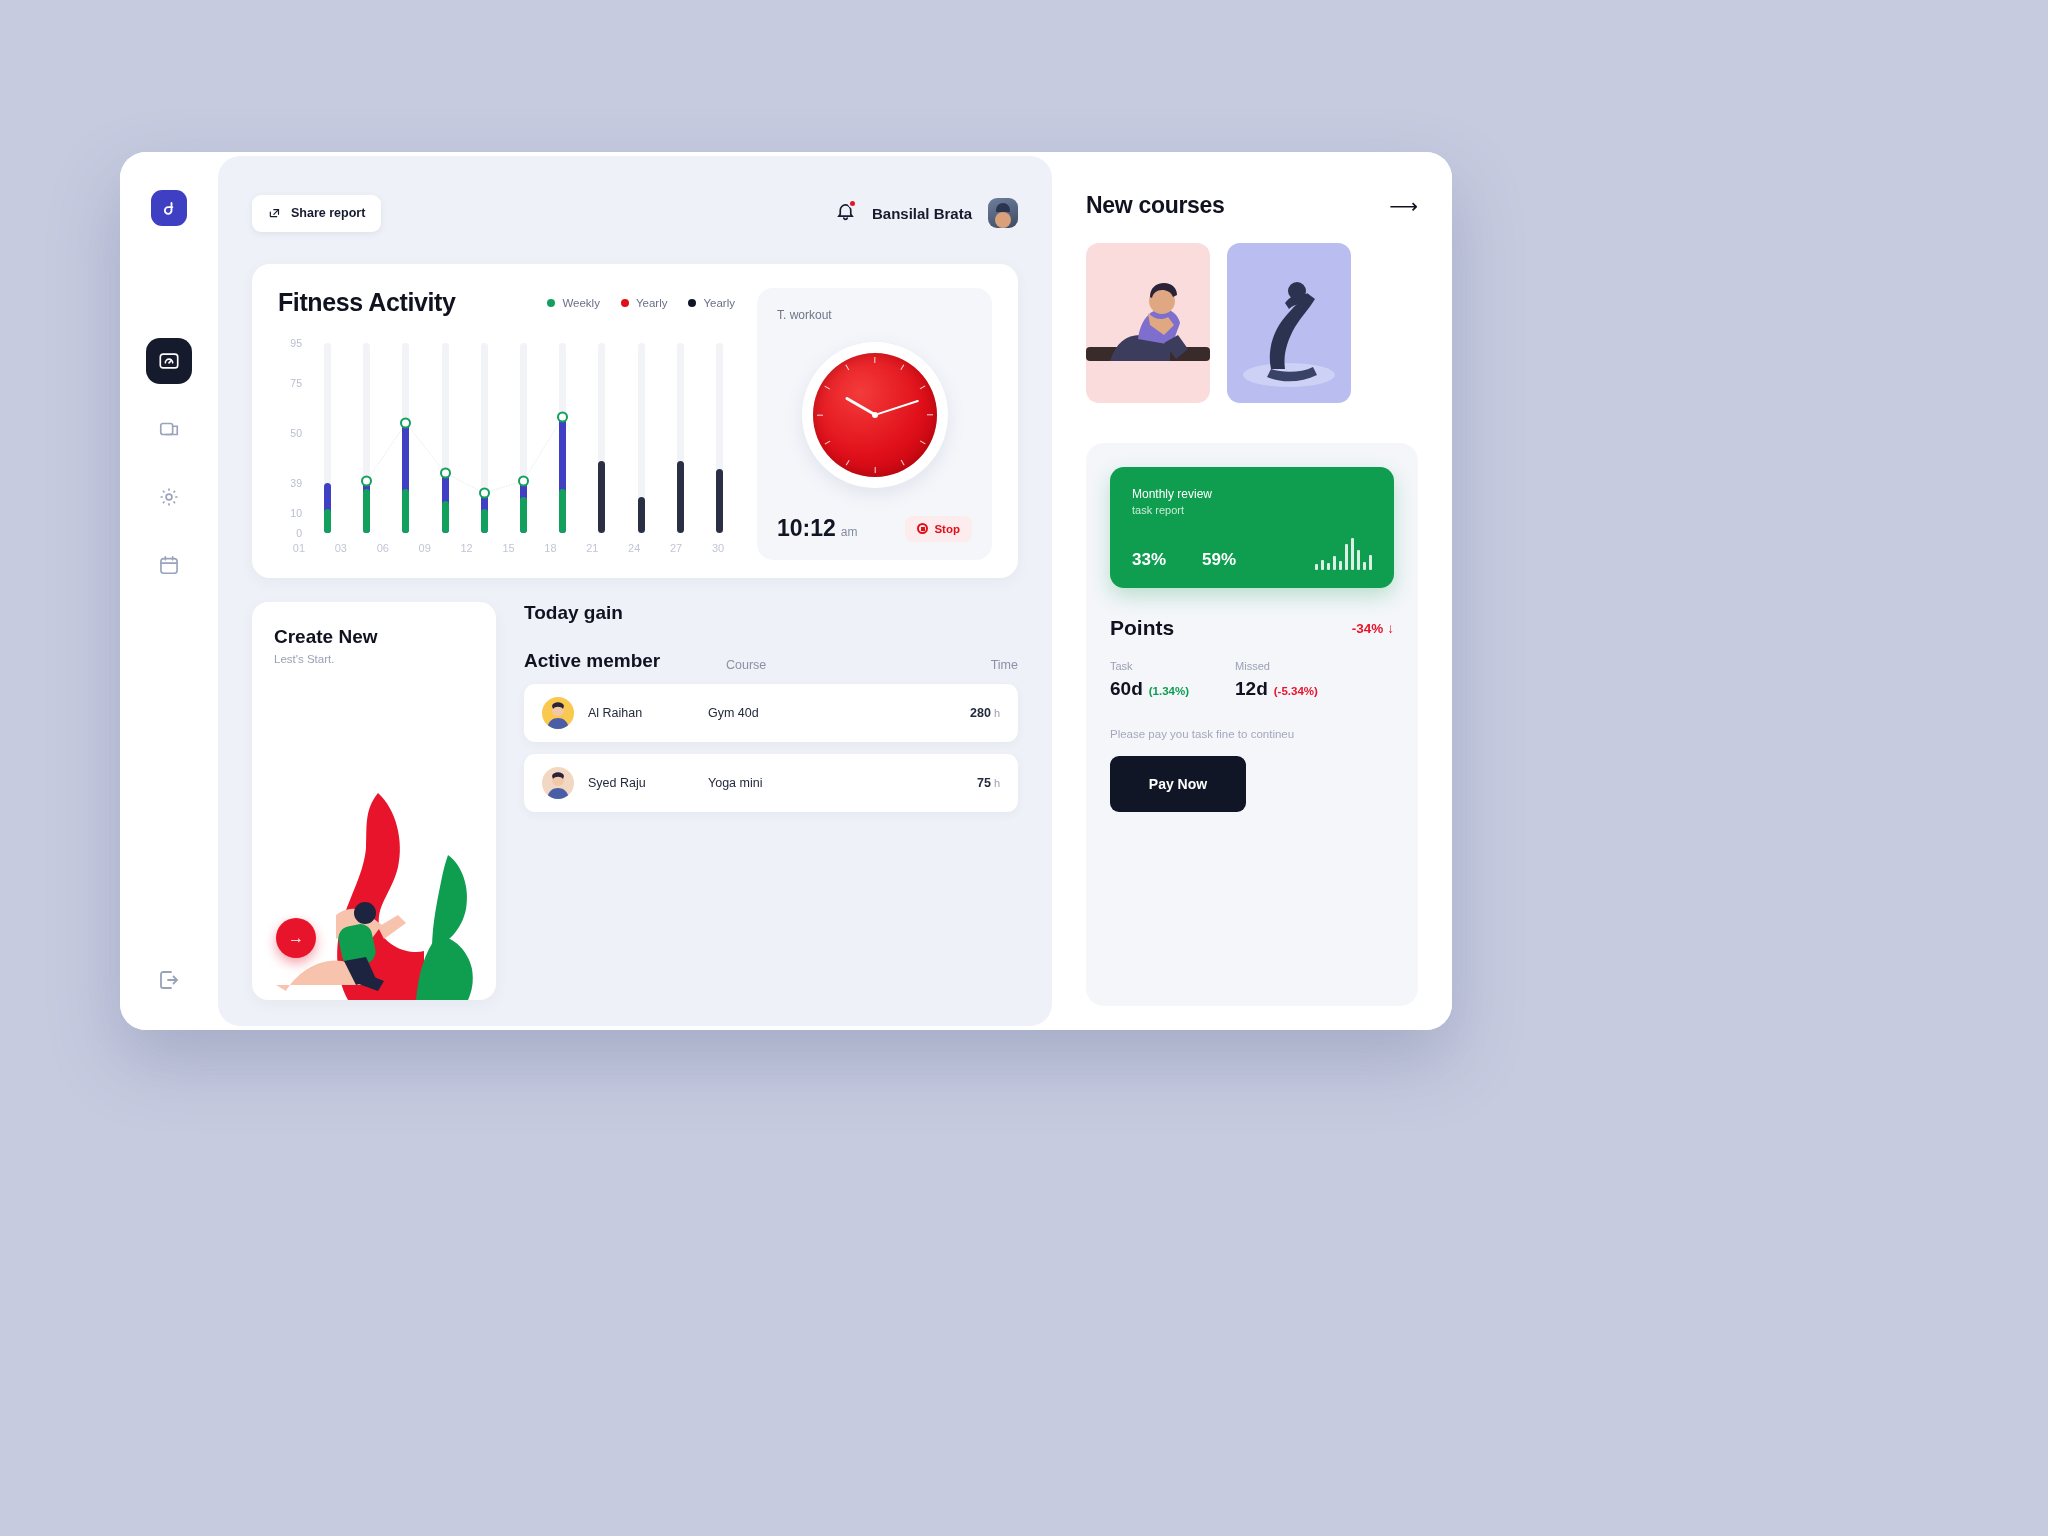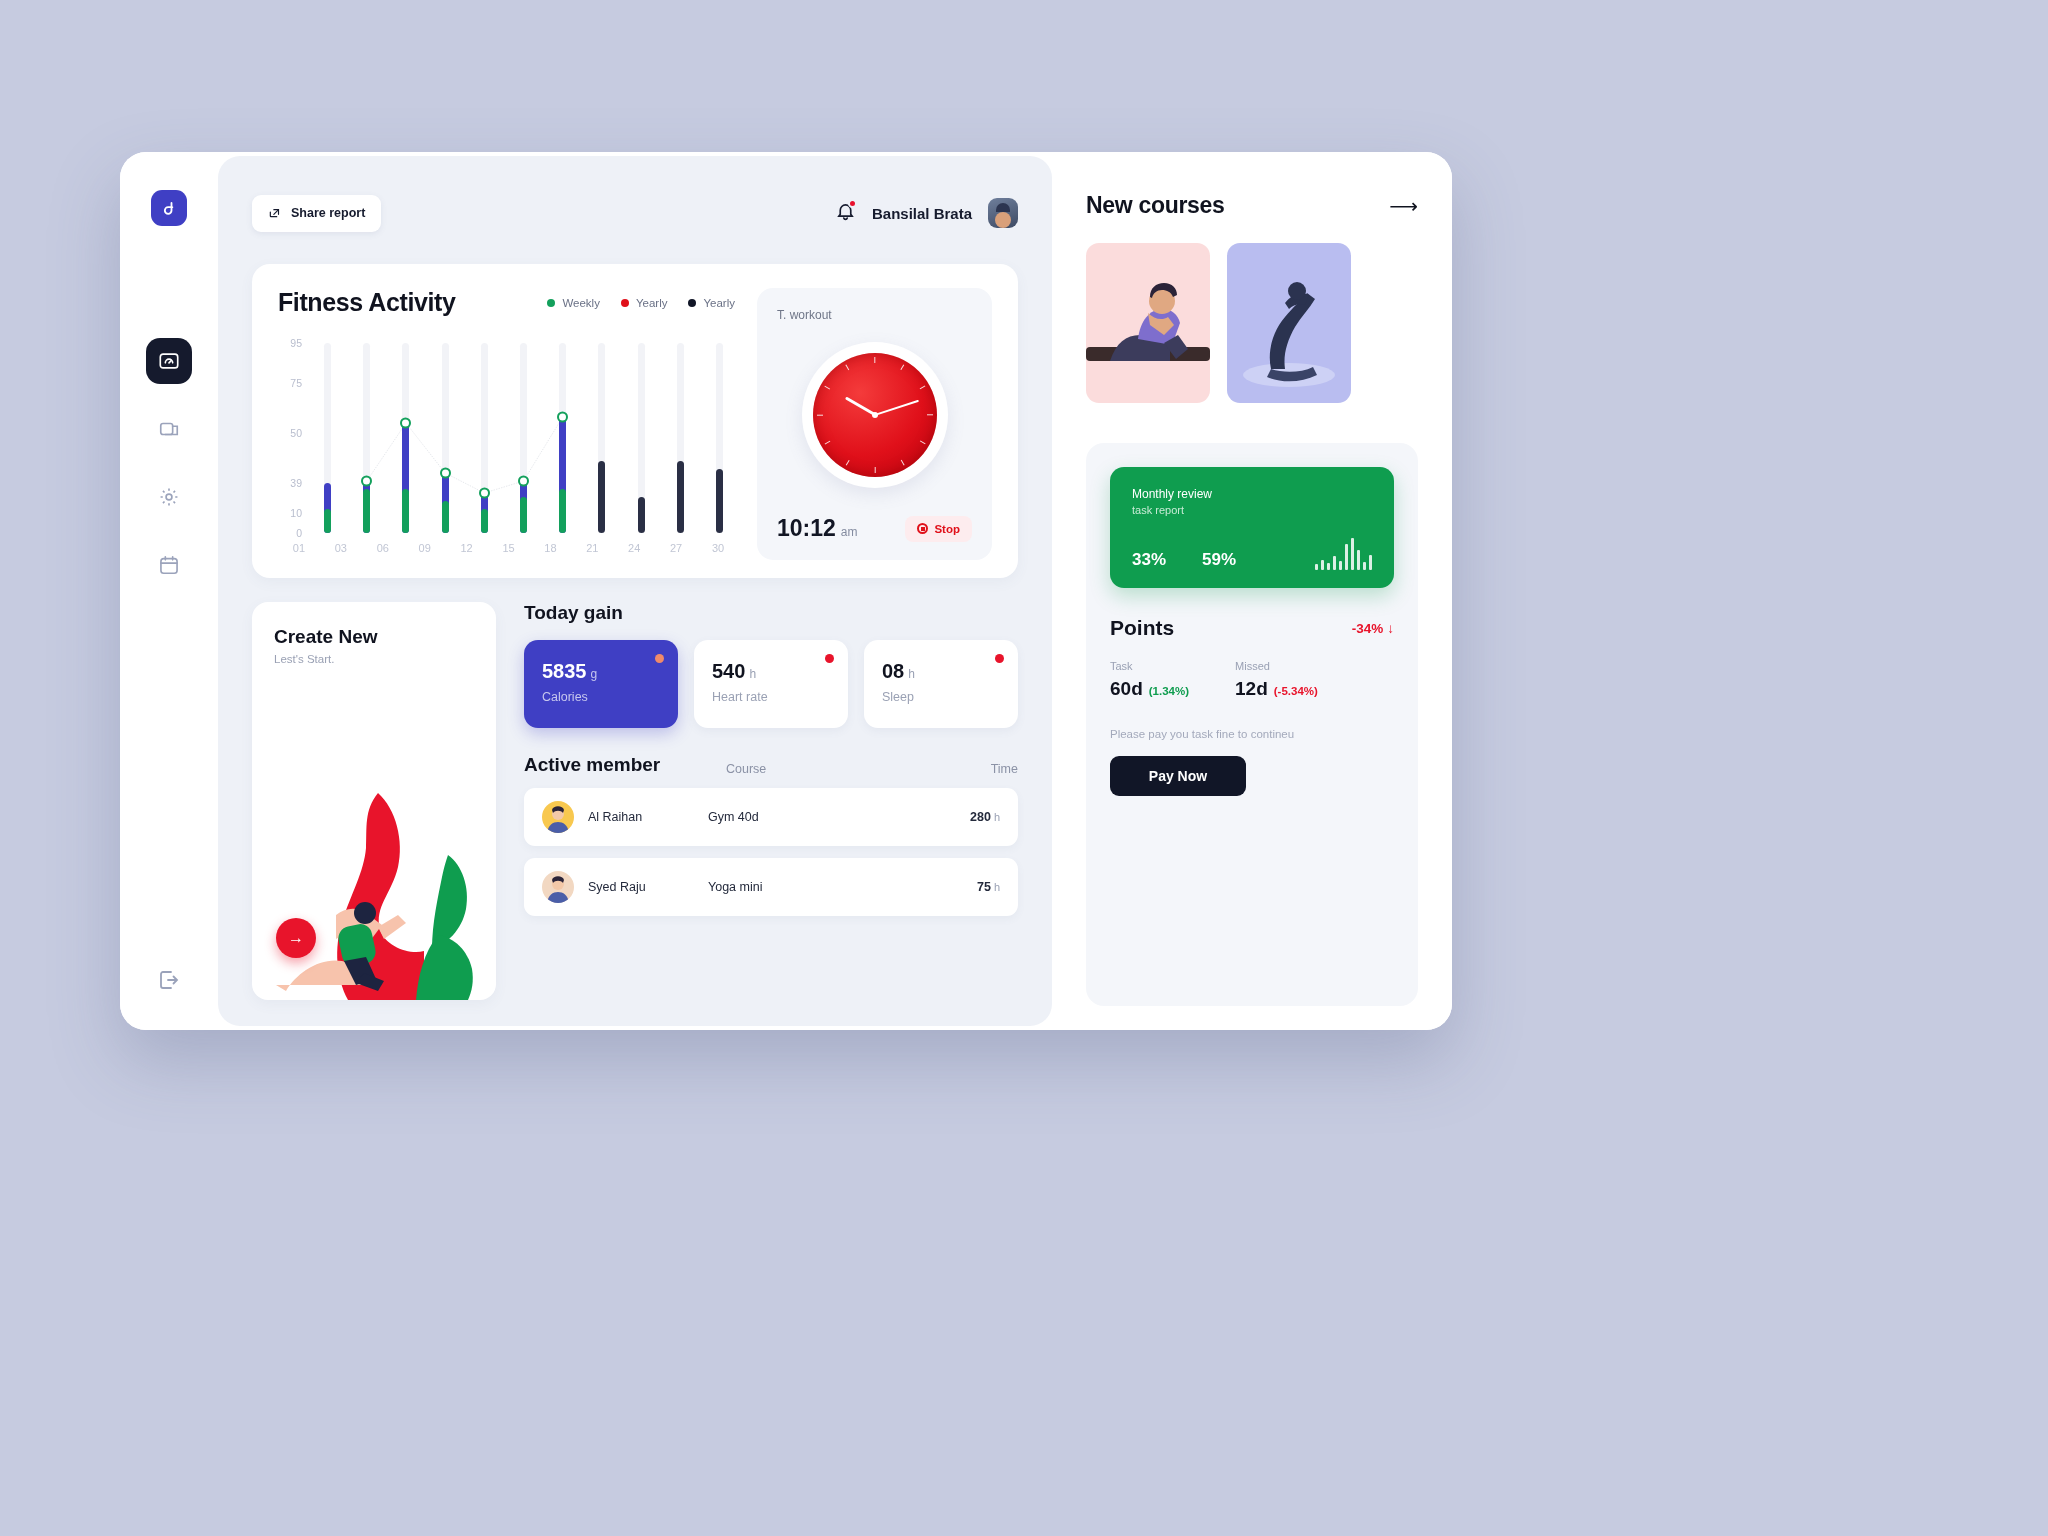--- a/index.html
+++ b/index.html
@@ -202,21 +202,21 @@
   .pts-title{font-size:21px;font-weight:bold;color:#10131f;}
   .pts-delta{margin-left:auto;font-size:13.5px;font-weight:bold;color:#e8142b;display:flex;align-items:center;gap:4px;}
   .pts-row{margin-top:20px;display:flex;gap:46px;}
   .pl{font-size:11px;color:#9aa1b4;}
   .pv{margin-top:6px;font-size:19px;font-weight:bold;color:#10131f;}
   .pv .pc{font-size:11.5px;font-weight:bold;margin-left:6px;}
   .green{color:#0f9d4f;}
   .red{color:#e8142b;}
   .pay-note{margin-top:28px;font-size:11.5px;color:#a3a9bb;}
   .pay-btn{
-    margin-top:16px;width:136px;height:40px;border-radius:9px;background:#111627;
+    margin-top:16px;width:136px;height:56px;border-radius:9px;background:#111627;
     color:#fff;font-size:14px;font-weight:bold;display:flex;align-items:center;justify-content:center;
   }
 </style>
 </head>
 <body>
 
 <div class="app">
 
   <div class="sidebar">
     <div class="logo">
@@ -417,37 +417,20 @@
           <path d="M92 176l12 24 20-6-10-22z" fill="#1d2440"></path>
           <path d="M104 198l22 8 6-10-20-8z" fill="#1d2440"></path>
           <circle cx="113" cy="128" r="11" fill="#1d2440"></circle>
           <path d="M126 142l20-12 8 8-22 16z" fill="#f7c3ac"></path>
         </svg>
         <div class="fab">→</div>
       </div>
 
       <div class="midcol">
         <div class="sec-title">Today gain</div>
-        <div class="gain-row" id="gainRow">
-            <div class="gain-card primary">
-              <span class="cdot" style="background:#f08a6a"></span>
-              <div class="gain-val">5835<span class="u">g</span></div>
-              <div class="gain-lab">Calories</div>
-            </div>
-            <div class="gain-card">
-              <span class="cdot" style="background:#e8142b"></span>
-              <div class="gain-val">540<span class="u">h</span></div>
-              <div class="gain-lab">Heart rate</div>
-            </div>
-            <div class="gain-card">
-              <span class="cdot" style="background:#e8142b"></span>
-              <div class="gain-val">08<span class="u">h</span></div>
-              <div class="gain-lab">Sleep</div>
-            </div>
-          </div>
 
         <div class="am-head">
           <div class="sec-title">Active member</div>
           <div class="am-cols">
             <div class="am-col" style="width:200px;text-align:left">Course</div>
             <div class="am-col" style="width:92px;text-align:right">Time</div>
           </div>
         </div>
         <div id="memberRows">
             <div class="am-row">

